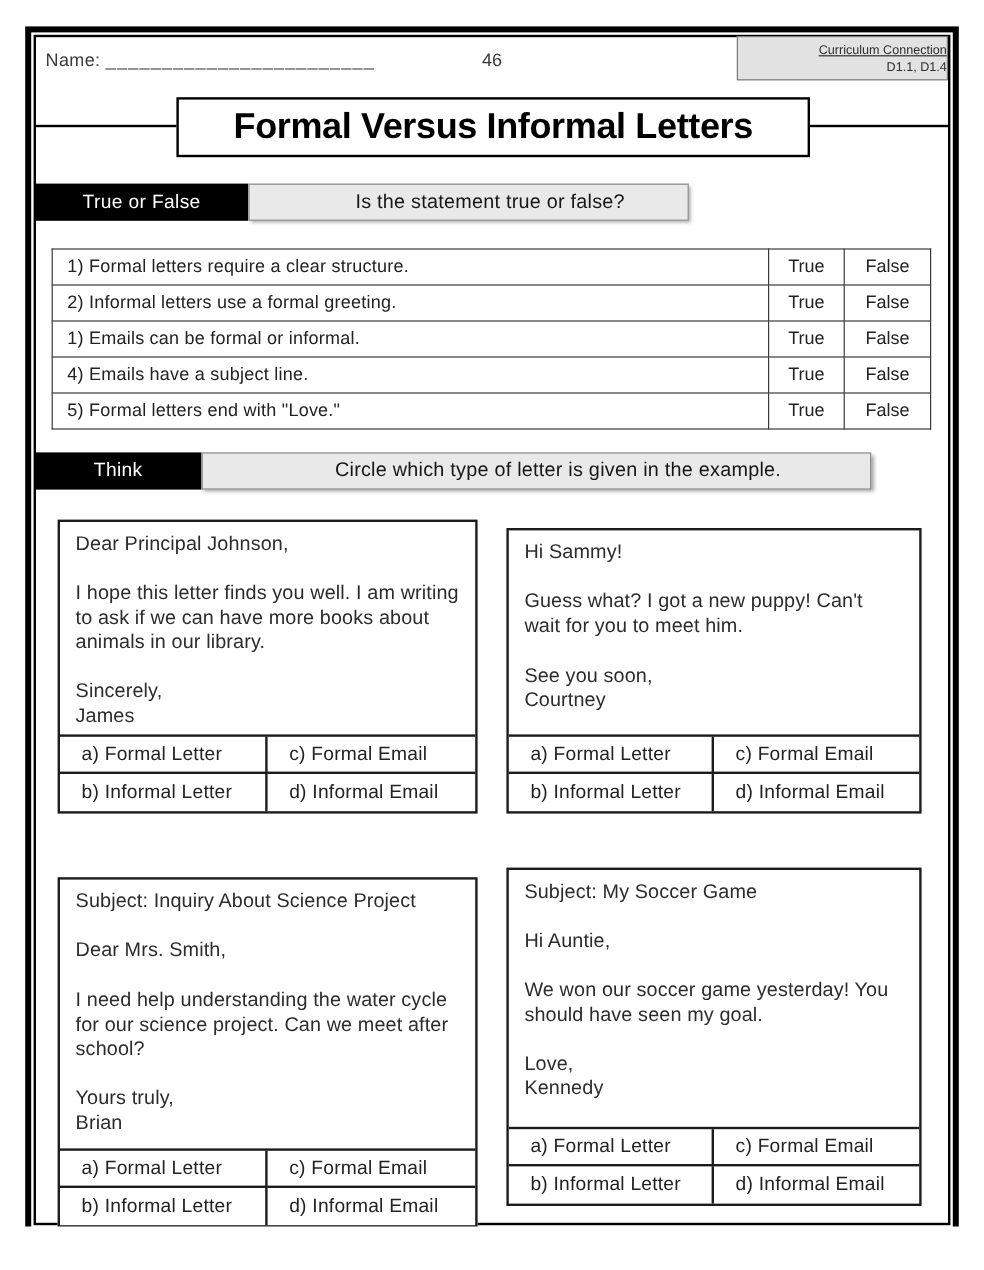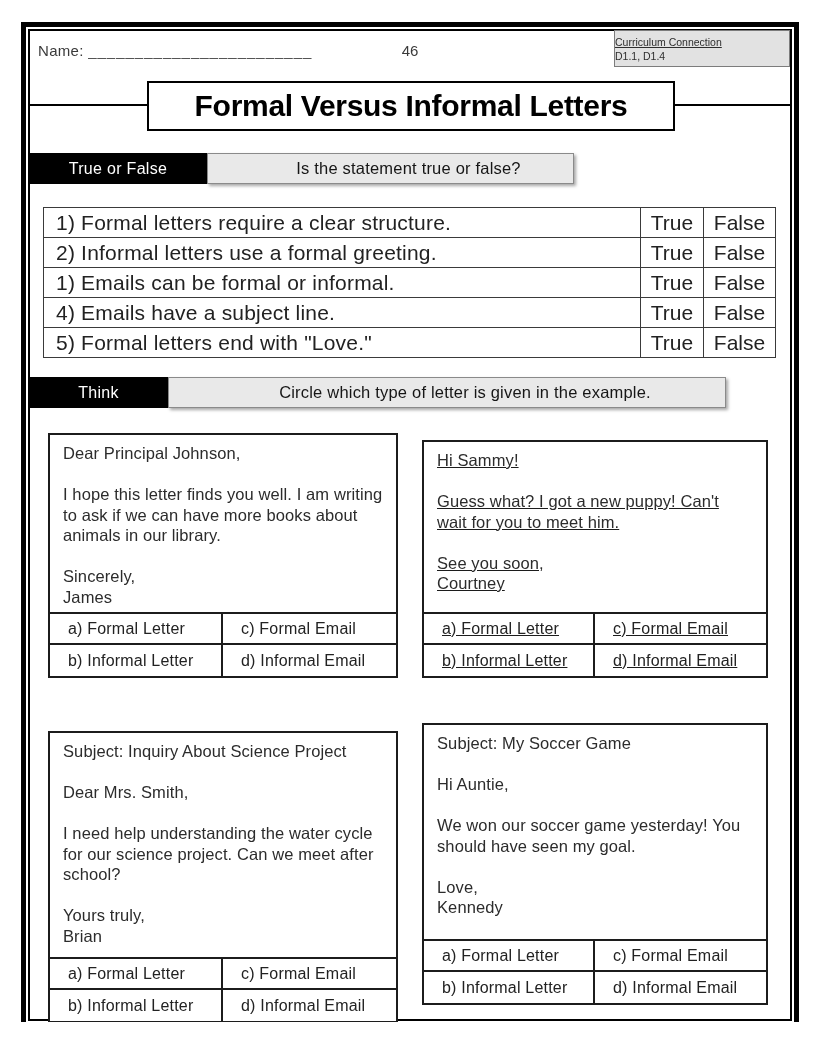--- a/index.html
+++ b/index.html
@@ -14,21 +14,21 @@
     border:5px solid #000;
   }
   .frame-inner { position:absolute; inset:2px; border:2px solid #000; }
 
   
   .name-row { position:absolute; left:38px; top:42px; font-size:15px; color:#3a3a3a; letter-spacing:.3px; }
   .name-line { letter-spacing:1px; color:#4a4a4a; }
   .page-num { position:absolute; left:380px; top:42px; width:60px; text-align:center; font-size:15px; color:#3a3a3a; }
   .curriculum {
     position:absolute; left:614px; top:30px; width:176px; height:37px;
-    background:#e2e2e2; border:1px solid #7c7c7c; text-align:left;
+    background:#e2e2e2; border:1px solid #7c7c7c; text-align:right;
     font-size:10.5px; color:#2e2e2e; padding-top:4px; line-height:14px;
   }
   .curriculum .cc-title { text-decoration:underline; }
 
   .title-rule { position:absolute; left:30px; top:104px; width:760px; height:2px; background:#000; }
   .title-box {
     position:absolute; left:147px; top:81px; width:528px; height:50px;
     background:#fff; border:2px solid #000;
     display:flex; align-items:center; justify-content:center;
     font-size:30px; font-weight:bold; letter-spacing:-.3px; color:#000;
@@ -48,32 +48,32 @@
   #tf-tab   { left:29px;  top:153px; width:178px; }
   #tf-inst  { left:207px; top:153px; width:367px; }
   #think-tab  { left:29px;  top:377px; width:139px; }
   #think-inst { left:168px; top:377px; width:558px; }
 
   
   .tf-table {
     position:absolute; left:43px; top:207px; width:733px;
     border-collapse:collapse;
   }
-  .tf-table td { border:1.5px solid #3a3a3a; height:30px; font-size:21px; color:#222; }
+  .tf-table td { border:1.5px solid #3a3a3a; height:30px; font-size:15px; color:#222; }
   .tf-table .stmt { padding-left:12px; letter-spacing:.2px; }
   .tf-table .opt  { width:63px; text-align:center; }
   .tf-table .opt2 { width:72px; text-align:center; }
 
   
   .ex {
     position:absolute; background:#fff; border:2px solid #1c1c1c;
     display:flex; flex-direction:column;
   }
   #ex1 { left:48px;  top:433px; width:350px; height:245px; }
-  #ex2 { left:422px; top:440px; width:346px; height:238px;text-decoration:underline; }
+  #ex2 { left:422px; top:440px; width:346px; height:238px; }
   #ex3 { left:48px;  top:731px; width:350px; height:292px; }
   #ex4 { left:422px; top:723px; width:346px; height:282px; }
   .letter {
     flex:1; padding:8px 13px 3px; font-size:16.5px; line-height:20.5px;
     color:#2c2c2c; letter-spacing:.1px; overflow:hidden;
   }
   .letter p { margin:0 0 20.5px 0; white-space:pre-line; }
   .letter p:last-child { margin-bottom:0; }
   .choices { display:grid; grid-template-columns:1fr 1fr; border-top:2px solid #1c1c1c; }
   .choice {

